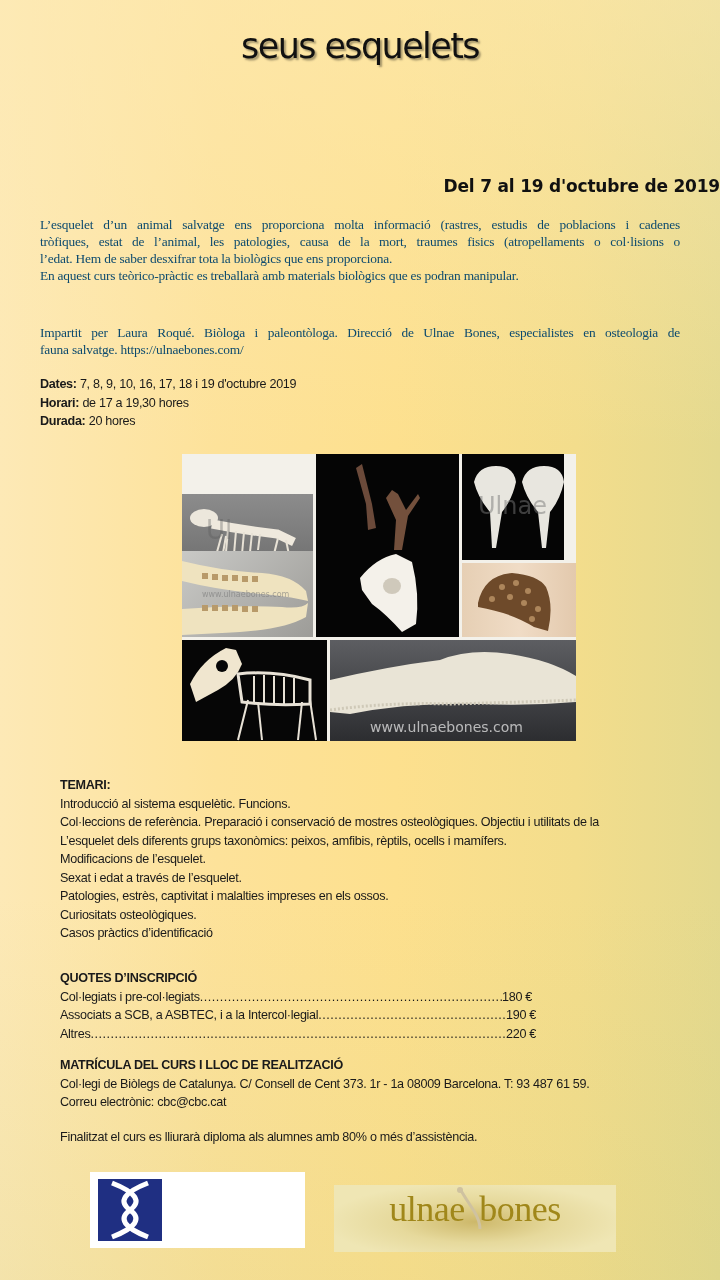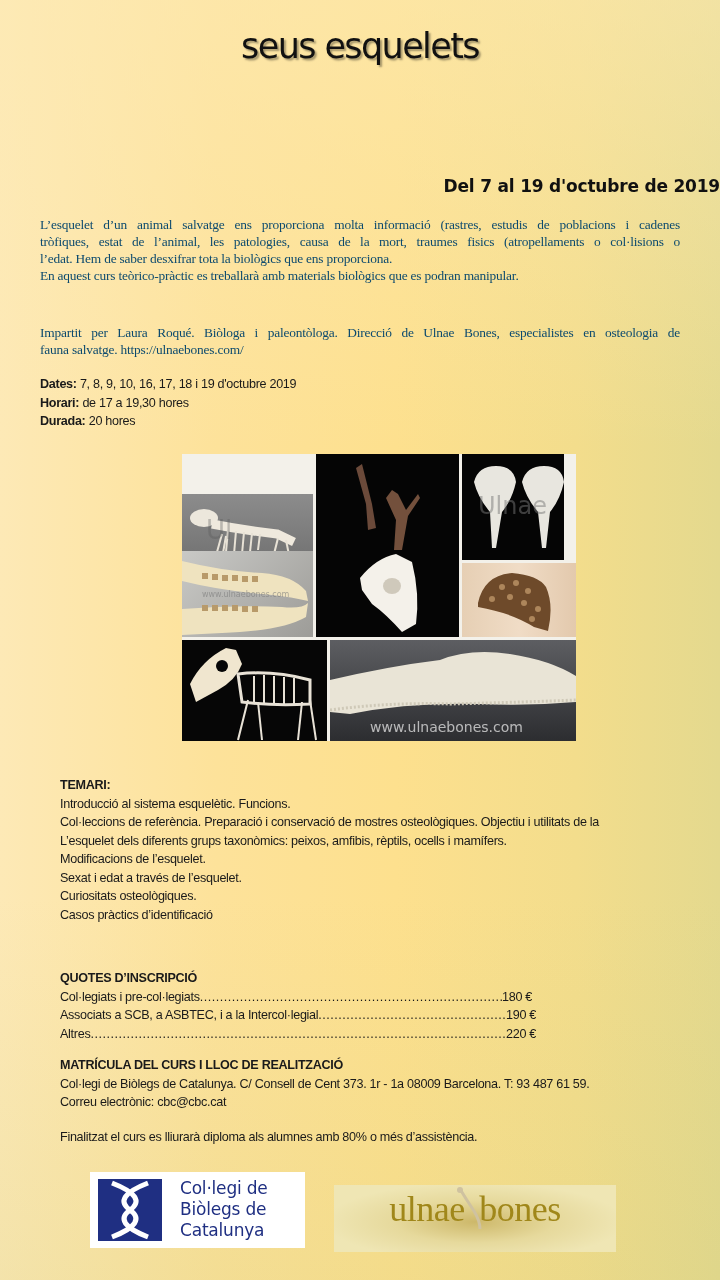--- a/index.html
+++ b/index.html
@@ -219,20 +219,21 @@
   </div>
 </div>
 
 <div class="abs sans sec temari">
   <div class="hd">TEMARI:</div>
   <div>Introducció al sistema esquelètic. Funcions.</div>
   <div>Col·leccions de referència. Preparació i conservació de mostres osteològiques. Objectiu  i utilitats de la</div>
   <div>L’esquelet dels diferents grups taxonòmics: peixos, amfibis, rèptils, ocells i mamífers.</div>
   <div>Modificacions de l’esquelet.</div>
   <div>Sexat i edat a través de l’esquelet.</div>
+  <div>Patologies, estrès, captivitat i malalties impreses en els ossos.</div>
   <div>Curiositats osteològiques.</div>
   <div>Casos pràctics d’identificació</div>
 </div>
 
 <div class="abs sans sec quotes">
   <div class="hd">QUOTES D’INSCRIPCIÓ</div>
   <div class="fee-row">
     <span class="lbl">Col·legiats i pre-col·legiats</span>
     <span class="dots"></span>
     <span class="val"> 180 €</span>
@@ -257,25 +258,20 @@
 
 <div class="abs sans sec final">Finalitzat el curs es lliurarà diploma als alumnes amb 80% o més d’assistència.</div>
 
 <div class="abs cbc">
   <div class="cbc-mark">
     <svg width="64" height="62" viewBox="0 0 64 62">
       <path d="M14 4 Q50 18 32 31 Q14 44 50 58" stroke="#fff" stroke-width="5" fill="none"></path>
       <path d="M50 4 Q14 18 32 31 Q50 44 14 58" stroke="#fff" stroke-width="5" fill="none"></path>
     </svg>
   </div>
-  <div class="cbc-text">
-    <span>Col·legi de</span>
-    <span>Biòlegs de</span>
-    <span>Catalunya</span>
-  </div>
 </div>
 
 <div class="abs ulnae">
   <svg width="282" height="50" viewBox="0 0 282 50" style="position:absolute;left:0;top:0">
     <path d="M126 4 Q132 14 140 26 Q146 36 146 44" stroke="#cfc2a0" stroke-width="3" fill="none"></path>
     <circle cx="126" cy="5" r="3" fill="#cfc2a0"></circle>
   </svg>
   <div class="ulnae-text">ulnae bones</div>
 </div>
 

